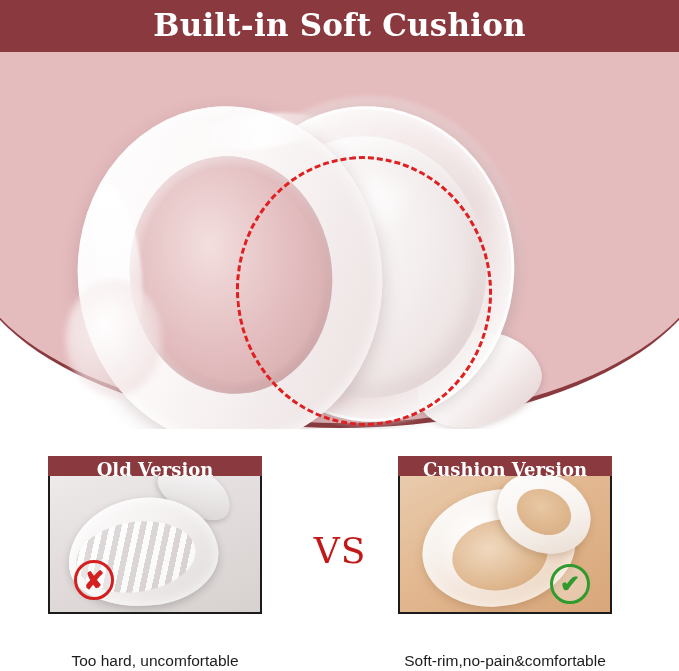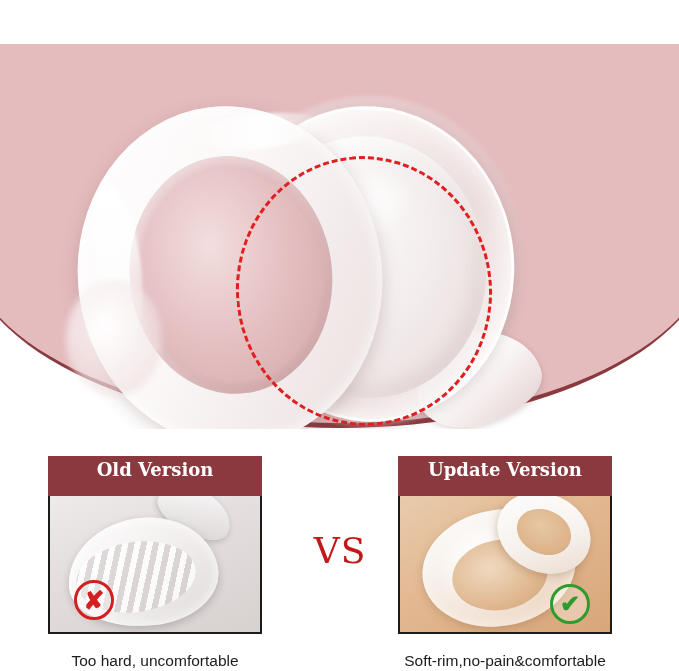--- a/index.html
+++ b/index.html
@@ -183,21 +183,21 @@
   }
   .panel {
     position: absolute;
     width: 214px;
   }
   .panel.left { left: 48px; top: 22px; }
   .panel.right { left: 398px; top: 22px; }
 
   .panel-label {
     position: relative;
-    width: 214px; height: 40px;
+    width: 214px; height: 20px;
     background: #8a3a3f;
     color: #ffffff;
     font-family: "DejaVu Serif", serif;
     font-weight: bold;
     font-size: 18px;
     line-height: 27px;
     text-align: center;
     white-space: nowrap;
     z-index: 5;
   }
@@ -349,36 +349,39 @@
       <div class="ring-hole"></div>
       <div class="ring-hole-inner"></div>
       <div class="ring-gloss-a"></div>
       <div class="ring-gloss-b"></div>
       <div class="base-blob"></div>
 
       <div class="dashed-ring"></div>
     </div>
   </div>
 
+  <div class="banner">
+    <div class="banner-title">Built-in Soft Cushion</div>
+  </div>
 
   <div class="compare">
 
     <div class="panel left">
       <div class="panel-label overlap">Old Version</div>
       <div class="panel-photo">
         <div class="old-photo"></div>
         <div class="old-tube"></div>
         <div class="old-shield"></div>
         <div class="old-ridges"></div>
         <div class="mark x">✘</div>
       </div>
     </div>
 
     <div class="panel right">
-      <div class="panel-label overlap">Update Version</div>
+      <div class="panel-label overlap">Cushion Version</div>
       <div class="panel-photo">
         <div class="new-photo"></div>
         <div class="new-flange"></div>
         <div class="new-hole"></div>
         <div class="new-ring"></div>
         <div class="new-ring-hole"></div>
         <div class="mark check">✔</div>
       </div>
     </div>
 

